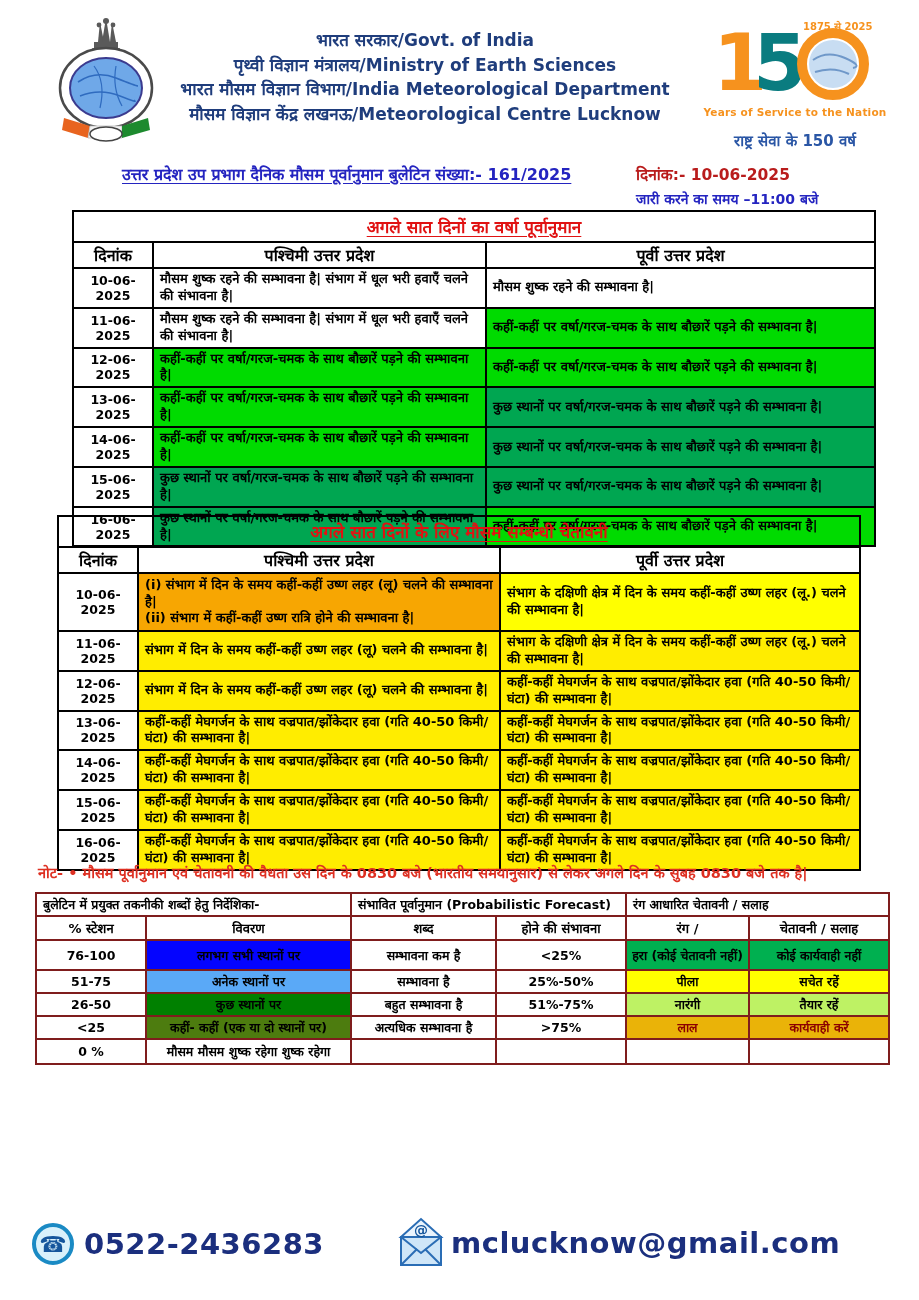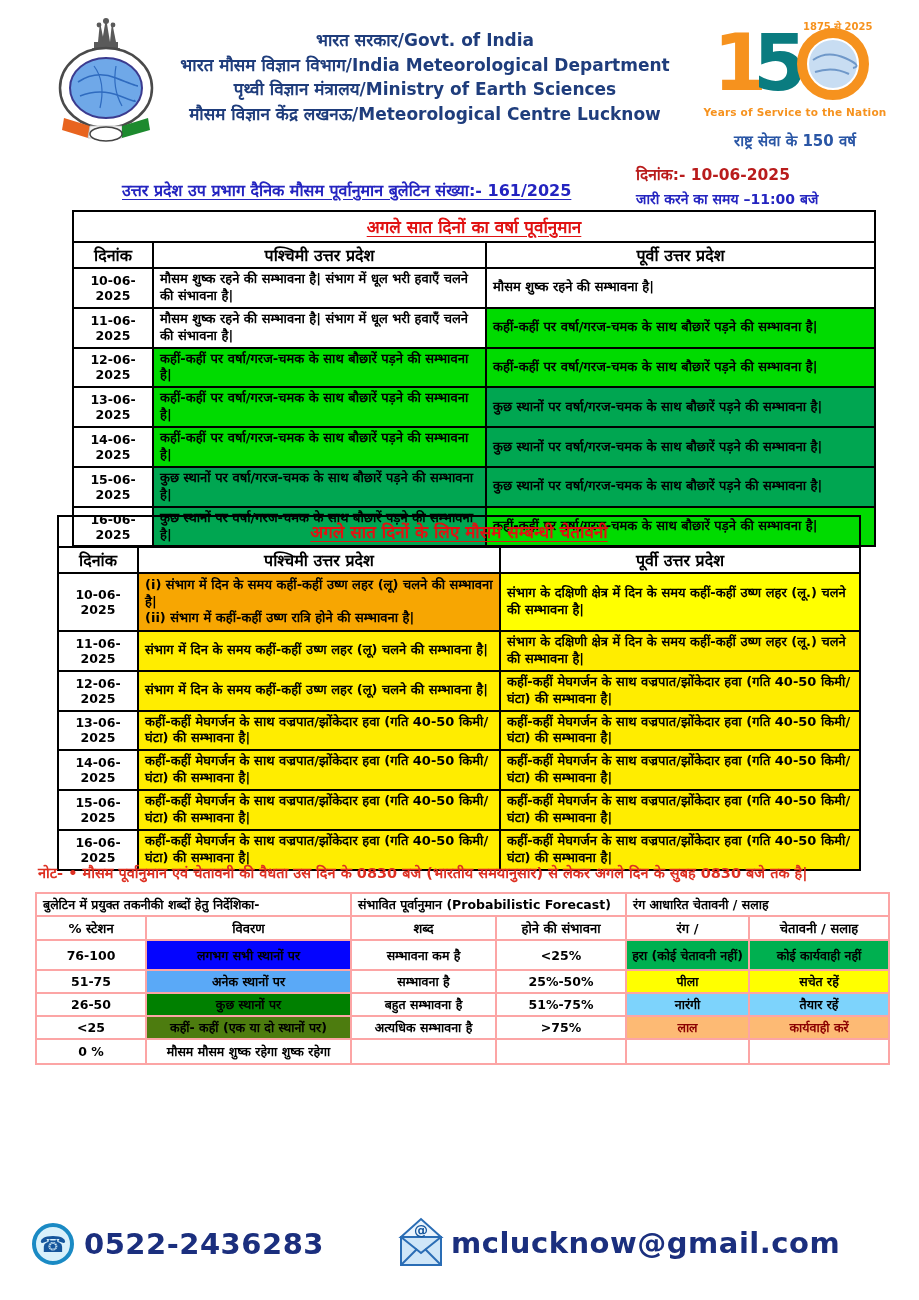--- a/index.html
+++ b/index.html
@@ -18,21 +18,21 @@
   .l2 { font-size:17px; }
   .l3 { font-size:17px; }
   .l4 { font-size:17px; }
   .logo150 { position:absolute; right:14px; top:6px; width:220px; text-align:center; }
   .logo150 .eng { font-size:10.5px; font-weight:bold; color:#f6921e; letter-spacing:.2px; }
   .logo150 .hin { font-size:15px; color:#2a56a5; margin-top:12px;font-weight:bold; }
 
   
   .titleline { position:absolute; top:163px; left:0; width:919px; }
   .bulletin-title {
-    position:absolute; left:122px; top:16px; font-size:16px; font-weight:bold;
+    position:absolute; left:122px; top:0; font-size:16px; font-weight:bold;
     color:#2424c0; text-decoration:underline; text-underline-offset:3px;
   }
   .date-line { position:absolute; left:636px; top:0; font-size:15.5px; font-weight:bold; color:#b91c1c; }
   .issue-line { position:absolute; left:636px; top:26px; font-size:14px; font-weight:bold; color:#2424c0; }
 
   
   table { border-collapse:collapse; table-layout:fixed; }
   td,th { border:2px solid #000; vertical-align:middle; }
   .ttl {
     text-align:center; font-size:17px; font-weight:bold; color:#e01212;
@@ -49,32 +49,32 @@
   .bg-dgreen { background:#00a651; }
   .bg-yellow { background:#ffed00; }
   .bg-orange { background:#f7a602; }
 
   
   .note { position:absolute; top:862px; left:38px; width:860px;
           font-size:14.5px; font-weight:bold; color:#de3022; }
 
   
   .legend { position:absolute; top:892px; left:35px; width:853px; }
-  .legend td { border:2px solid #fca5a5; font-weight:bold; font-size:12.5px; padding:2px 4px; }
+  .legend td { border:2px solid #7f1d1d; font-weight:bold; font-size:12.5px; padding:2px 4px; }
   .legend .grp { font-size:12.5px; text-align:left; padding-left:6px; }
   .legend .sub { text-align:center; font-size:13px; }
   .legend .c { text-align:center; }
   .l-blue   { background:#0404ff; }
   .l-sky    { background:#5aa9f7; }
   .l-dgreen { background:#008000; }
   .l-bgreen { background:#4d7c0f; }
   .l-green  { background:#00b050; }
   .l-yellow { background:#ffff00; }
-  .l-orange { background:#7dd3fc; }
-  .l-red    { background:#fdba74; color:#8b0000; }
+  .l-orange { background:#bef264; }
+  .l-red    { background:#eab308; color:#8b0000; }
 
   
   .footer { position:absolute; top:1215px; left:0; width:919px; height:70px; }
   .phone-block { position:absolute; left:30px; top:6px; display:flex; align-items:center; }
   .email-block { position:absolute; left:395px; top:0; display:flex; align-items:center; }
   .contact-text { font-size:29px; font-weight:bold; color:#1b2f7e; letter-spacing:.5px; }
 </style>
 </head>
 <body>
 
@@ -103,22 +103,22 @@
 
       <path d="M14 106 L40 114 L38 126 L12 118 Z" fill="#e8641f"></path>
       <path d="M40 114 L72 114 L72 126 L38 126 Z" fill="#f4f4f4" stroke="#bbb" stroke-width="0.8"></path>
       <path d="M72 114 L98 106 L100 118 L72 126 Z" fill="#1d8a2e"></path>
       <ellipse cx="56" cy="122" rx="16" ry="7" fill="#fff" stroke="#444" stroke-width="1.5"></ellipse>
     </svg>
   </div>
 
   <div class="hdr-text">
     <div class="l l1">भारत सरकार/Govt. of India</div>
+    <div class="l l2">पृथ्वी विज्ञान मंत्रालय/Ministry of Earth Sciences</div>
     <div class="l l3">भारत मौसम विज्ञान विभाग/India Meteorological Department</div>
-    <div class="l l2">पृथ्वी विज्ञान मंत्रालय/Ministry of Earth Sciences</div>
     <div class="l l4">मौसम विज्ञान केंद्र लखनऊ/Meteorological Centre Lucknow</div>
   </div>
 
   <div class="logo150">
     <svg width="200" height="86" viewBox="0 0 200 86">
       <text x="18" y="74" font-size="78" font-weight="bold" fill="#f6921e" font-family="DejaVu Sans, sans-serif">1</text>
       <text x="58" y="74" font-size="78" font-weight="bold" fill="#0a7c80" font-family="DejaVu Sans, sans-serif">5</text>
       <circle cx="138" cy="48" r="31" fill="none" stroke="#f6921e" stroke-width="10"></circle>
       <circle cx="138" cy="48" r="24" fill="#c8ddf2"></circle>
       <path d="M118 44 Q132 34 150 42 T158 52" stroke="#6f98c9" stroke-width="2" fill="none"></path>

